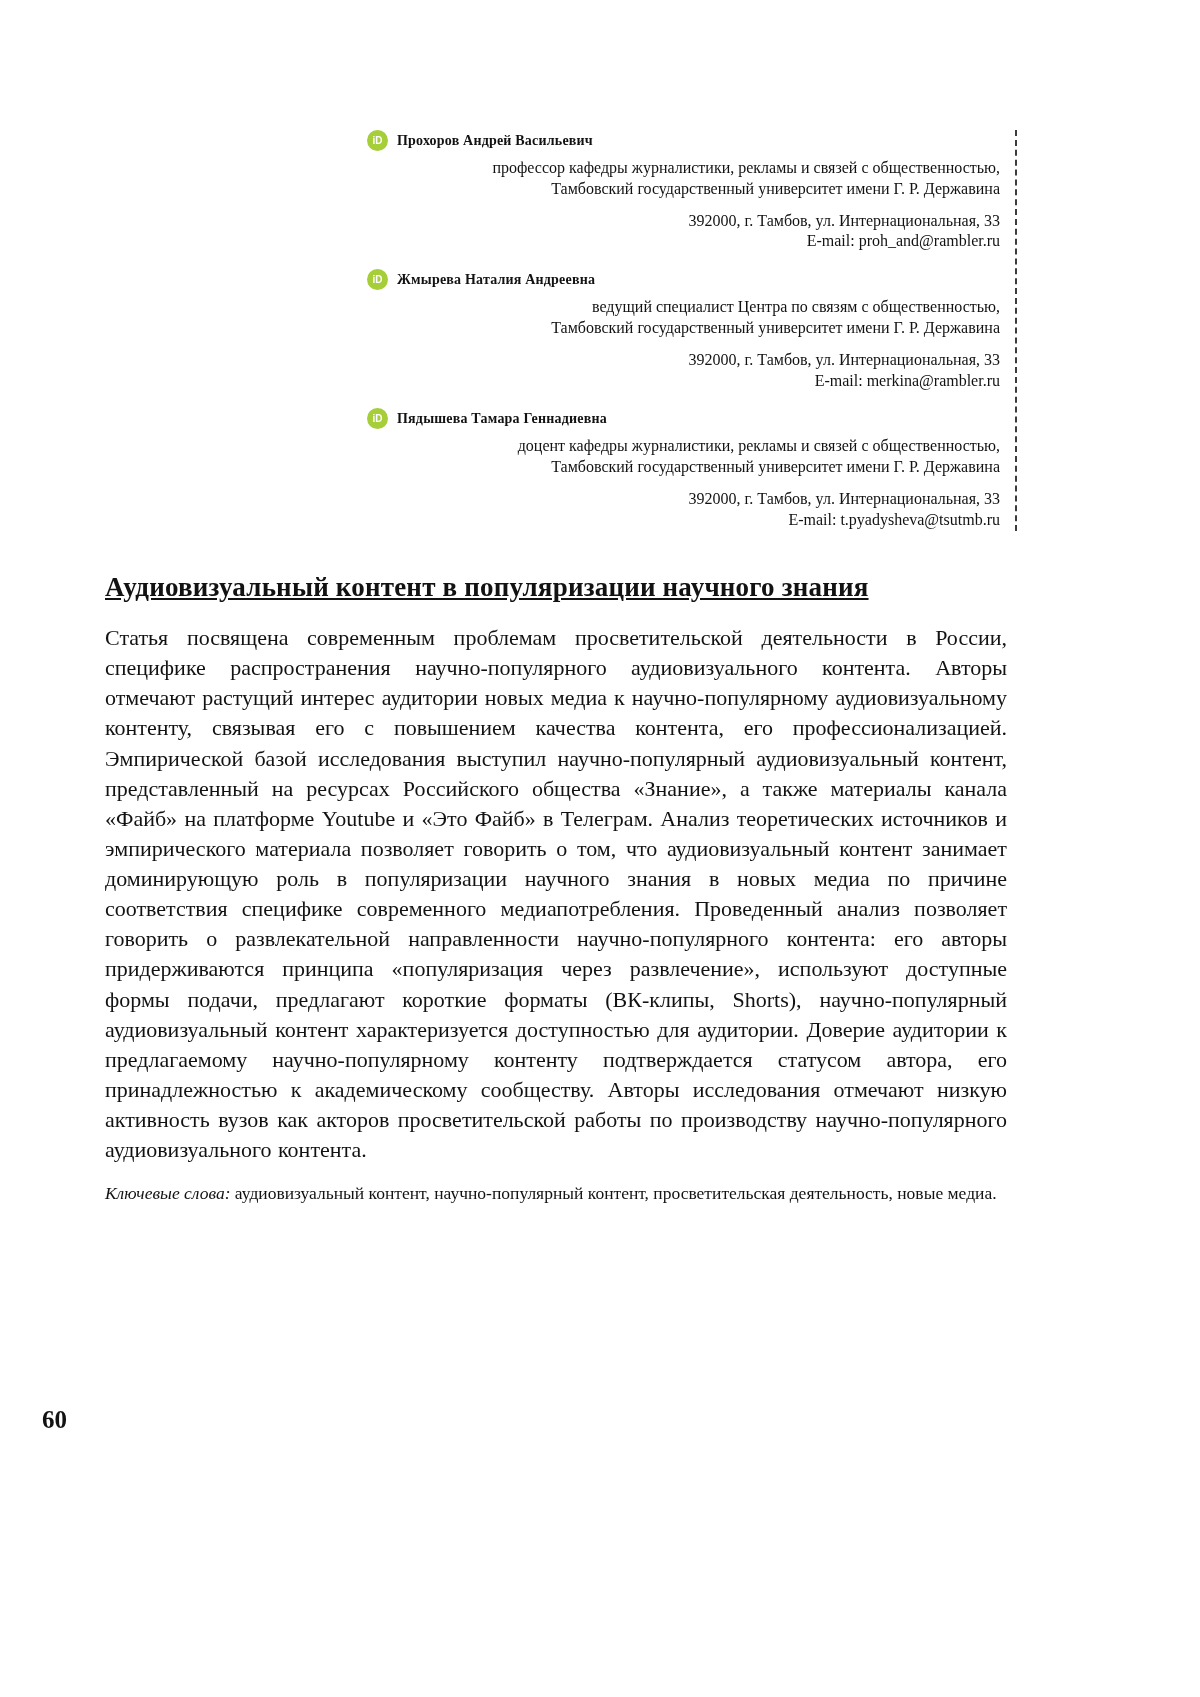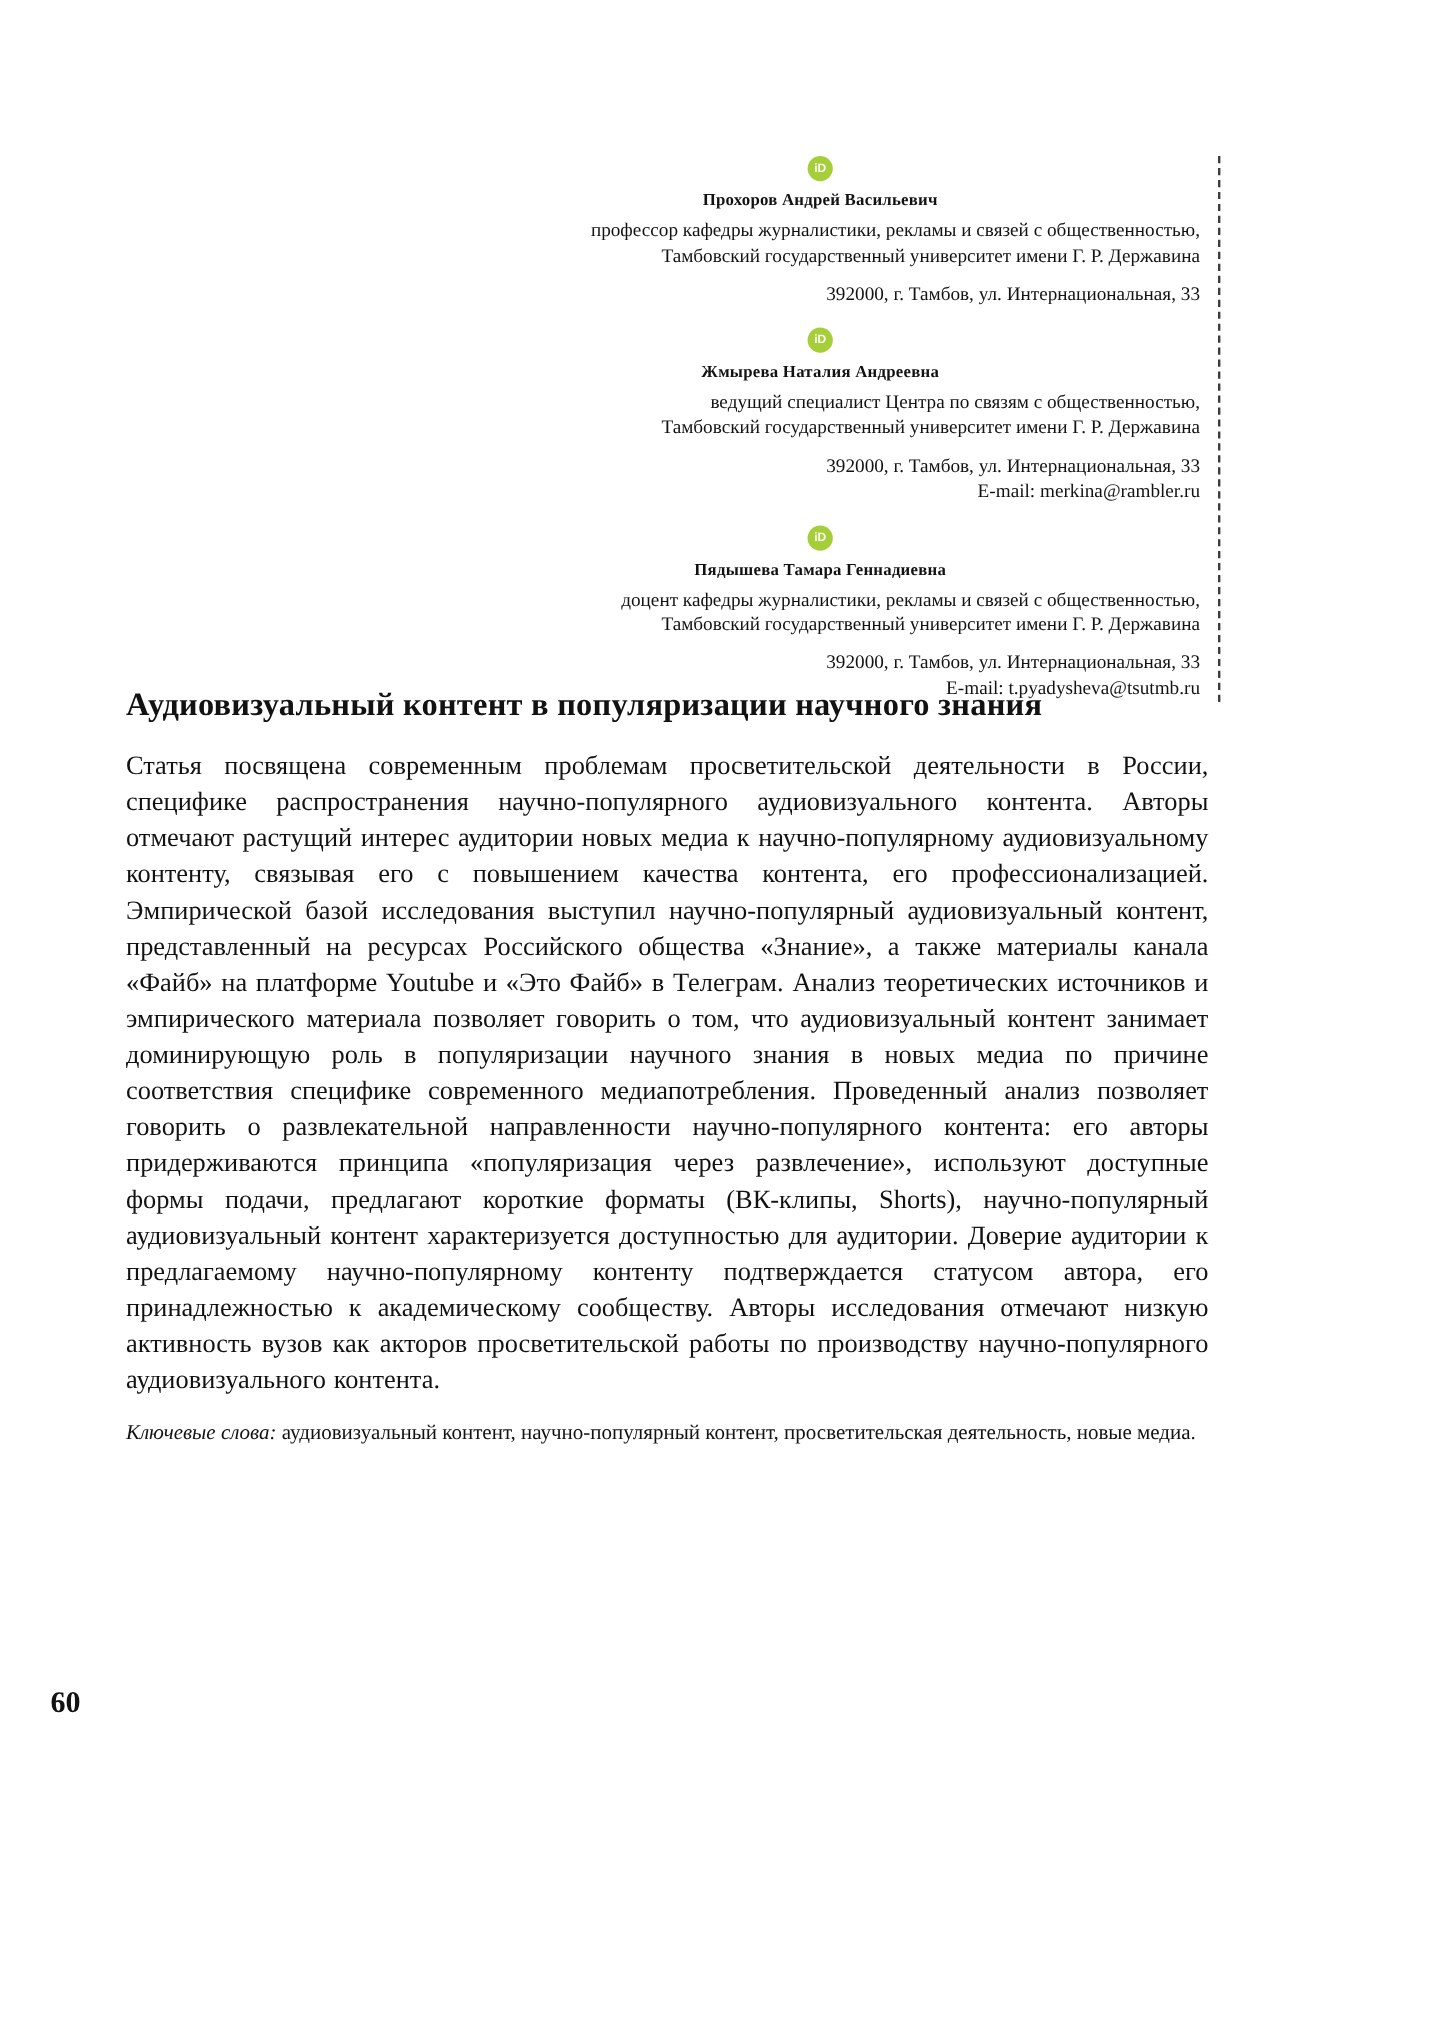--- a/index.html
+++ b/index.html
@@ -21,25 +21,24 @@
     right: 183px;
     width: 650px;
     border-right: 2px dashed #3c3c3c;
     padding-right: 15px;
     text-align: right;
   }
   .author-block { margin-bottom: 17px; }
   .author-block:last-child { margin-bottom: 0; }
   .author-name-line {
     display: flex;
-    justify-content: center;
+    justify-content: flex-start;
     align-items: center;
     gap: 9px;
     margin-bottom: 7px;
-    flex-direction: column;
   }
   .author-name { font-size: 14px; font-weight: bold; letter-spacing: 0.2px; }
   .orcid-icon {
     width: 21px; height: 21px;
     border-radius: 50%;
     background: #a6ce39;
     color: #ffffff;
     font-family: "Liberation Sans", sans-serif;
     font-weight: bold;
     font-size: 10px;
@@ -56,20 +55,21 @@
     position: absolute;
     left: 105px;
     top: 572px;
     width: 902px;
   }
   .article-title {
     font-size: 27px;
     font-weight: bold;
     letter-spacing: 0.2px;
     margin-bottom: 20px;
+    text-decoration: underline;
   }
   .abstract {
     font-size: 22px;
     line-height: 1.37;
     text-align: justify;
     word-spacing: 1px;
   }
   .keywords {
     margin-top: 17px;
     font-size: 17.5px;
@@ -102,20 +102,21 @@
 
     <div class="author-block">
       <div class="author-name-line">
         <span class="orcid-icon">iD</span>
         <span class="author-name">Прохоров Андрей Васильевич</span>
       </div>
       <div class="author-line">профессор кафедры журналистики, рекламы и связей с общественностью,</div>
       <div class="author-line">Тамбовский государственный университет имени Г. Р. Державина</div>
       <div class="author-contact">
         <div class="author-line">392000, г. Тамбов, ул. Интернациональная, 33</div>
+        <div class="author-line">E-mail: proh_and@rambler.ru</div>
       </div>
     </div>
 
     <div class="author-block">
       <div class="author-name-line">
         <span class="orcid-icon">iD</span>
         <span class="author-name">Жмырева Наталия Андреевна</span>
       </div>
       <div class="author-line">ведущий специалист Центра по связям с общественностью,</div>
       <div class="author-line">Тамбовский государственный университет имени Г. Р. Державина</div>

